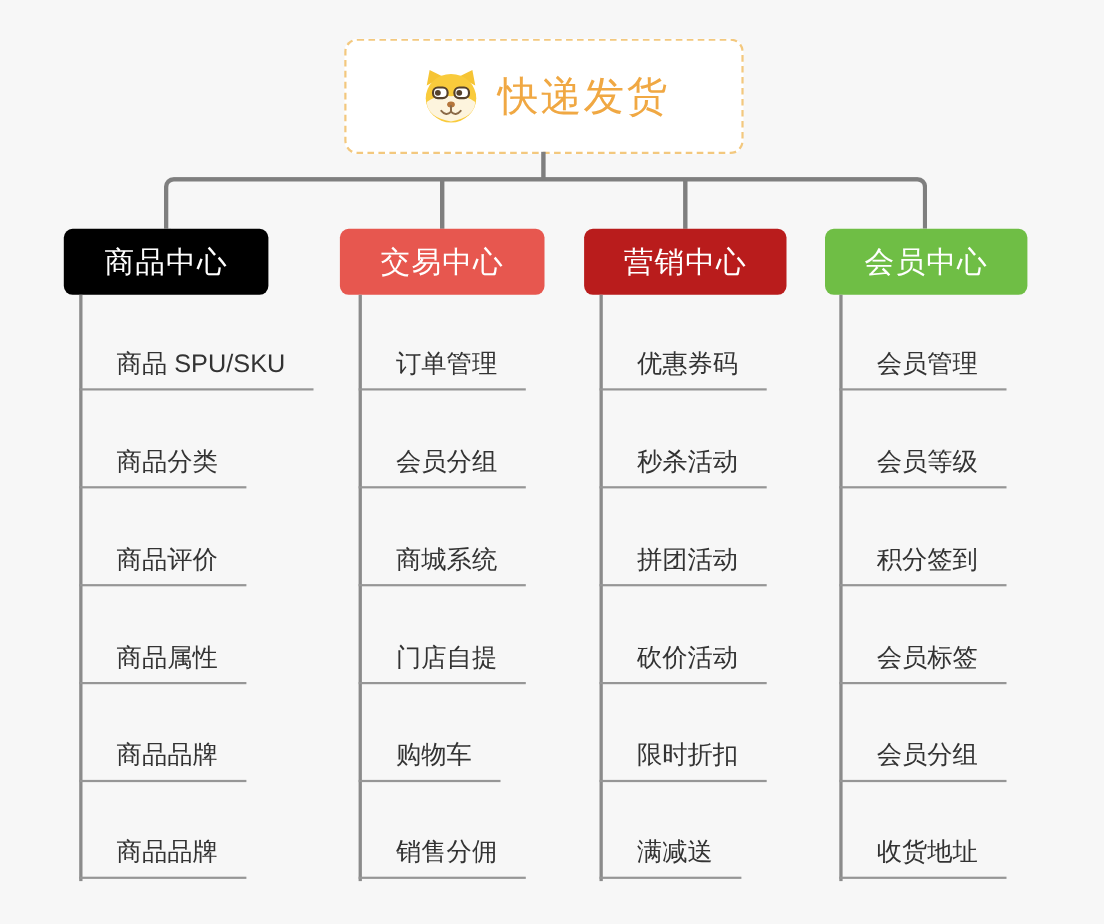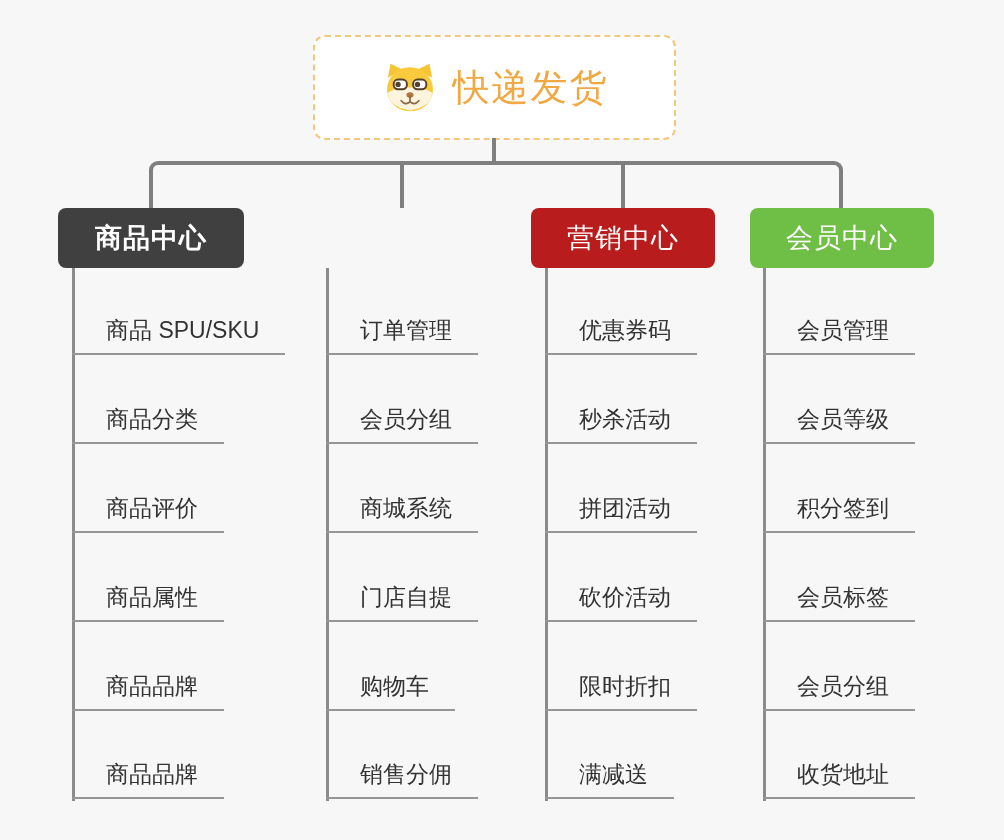--- a/index.html
+++ b/index.html
@@ -98,21 +98,22 @@
       </svg>
     </span>
     <span class="root-title">快递发货</span>
   </div>
 
   <div class="conn root-drop"></div>
   <div class="conn h-frame"></div>
   <div class="conn drop d2"></div>
   <div class="conn drop d3"></div>
 
-  <div class="branch b0" style="background-color: #404040; font-weight: bold;">商品中心</div>
+  <div class="branch b0" style="background-color: #000000;">商品中心</div>
+  <div class="branch b1" style="background-color: rgb(231, 87, 79);">交易中心</div>
   <div class="branch b2" style="background-color: #b91c1c;">营销中心</div>
   <div class="branch b3" style="background-color: rgb(111, 190, 69);">会员中心</div>
 
   <div class="col col0">
     <div class="leaf r0">商品 SPU/SKU</div>
     <div class="leaf r1">商品分类</div>
     <div class="leaf r2">商品评价</div>
     <div class="leaf r3">商品属性</div>
     <div class="leaf r4">商品品牌</div>
     <div class="leaf r5">商品品牌</div>

